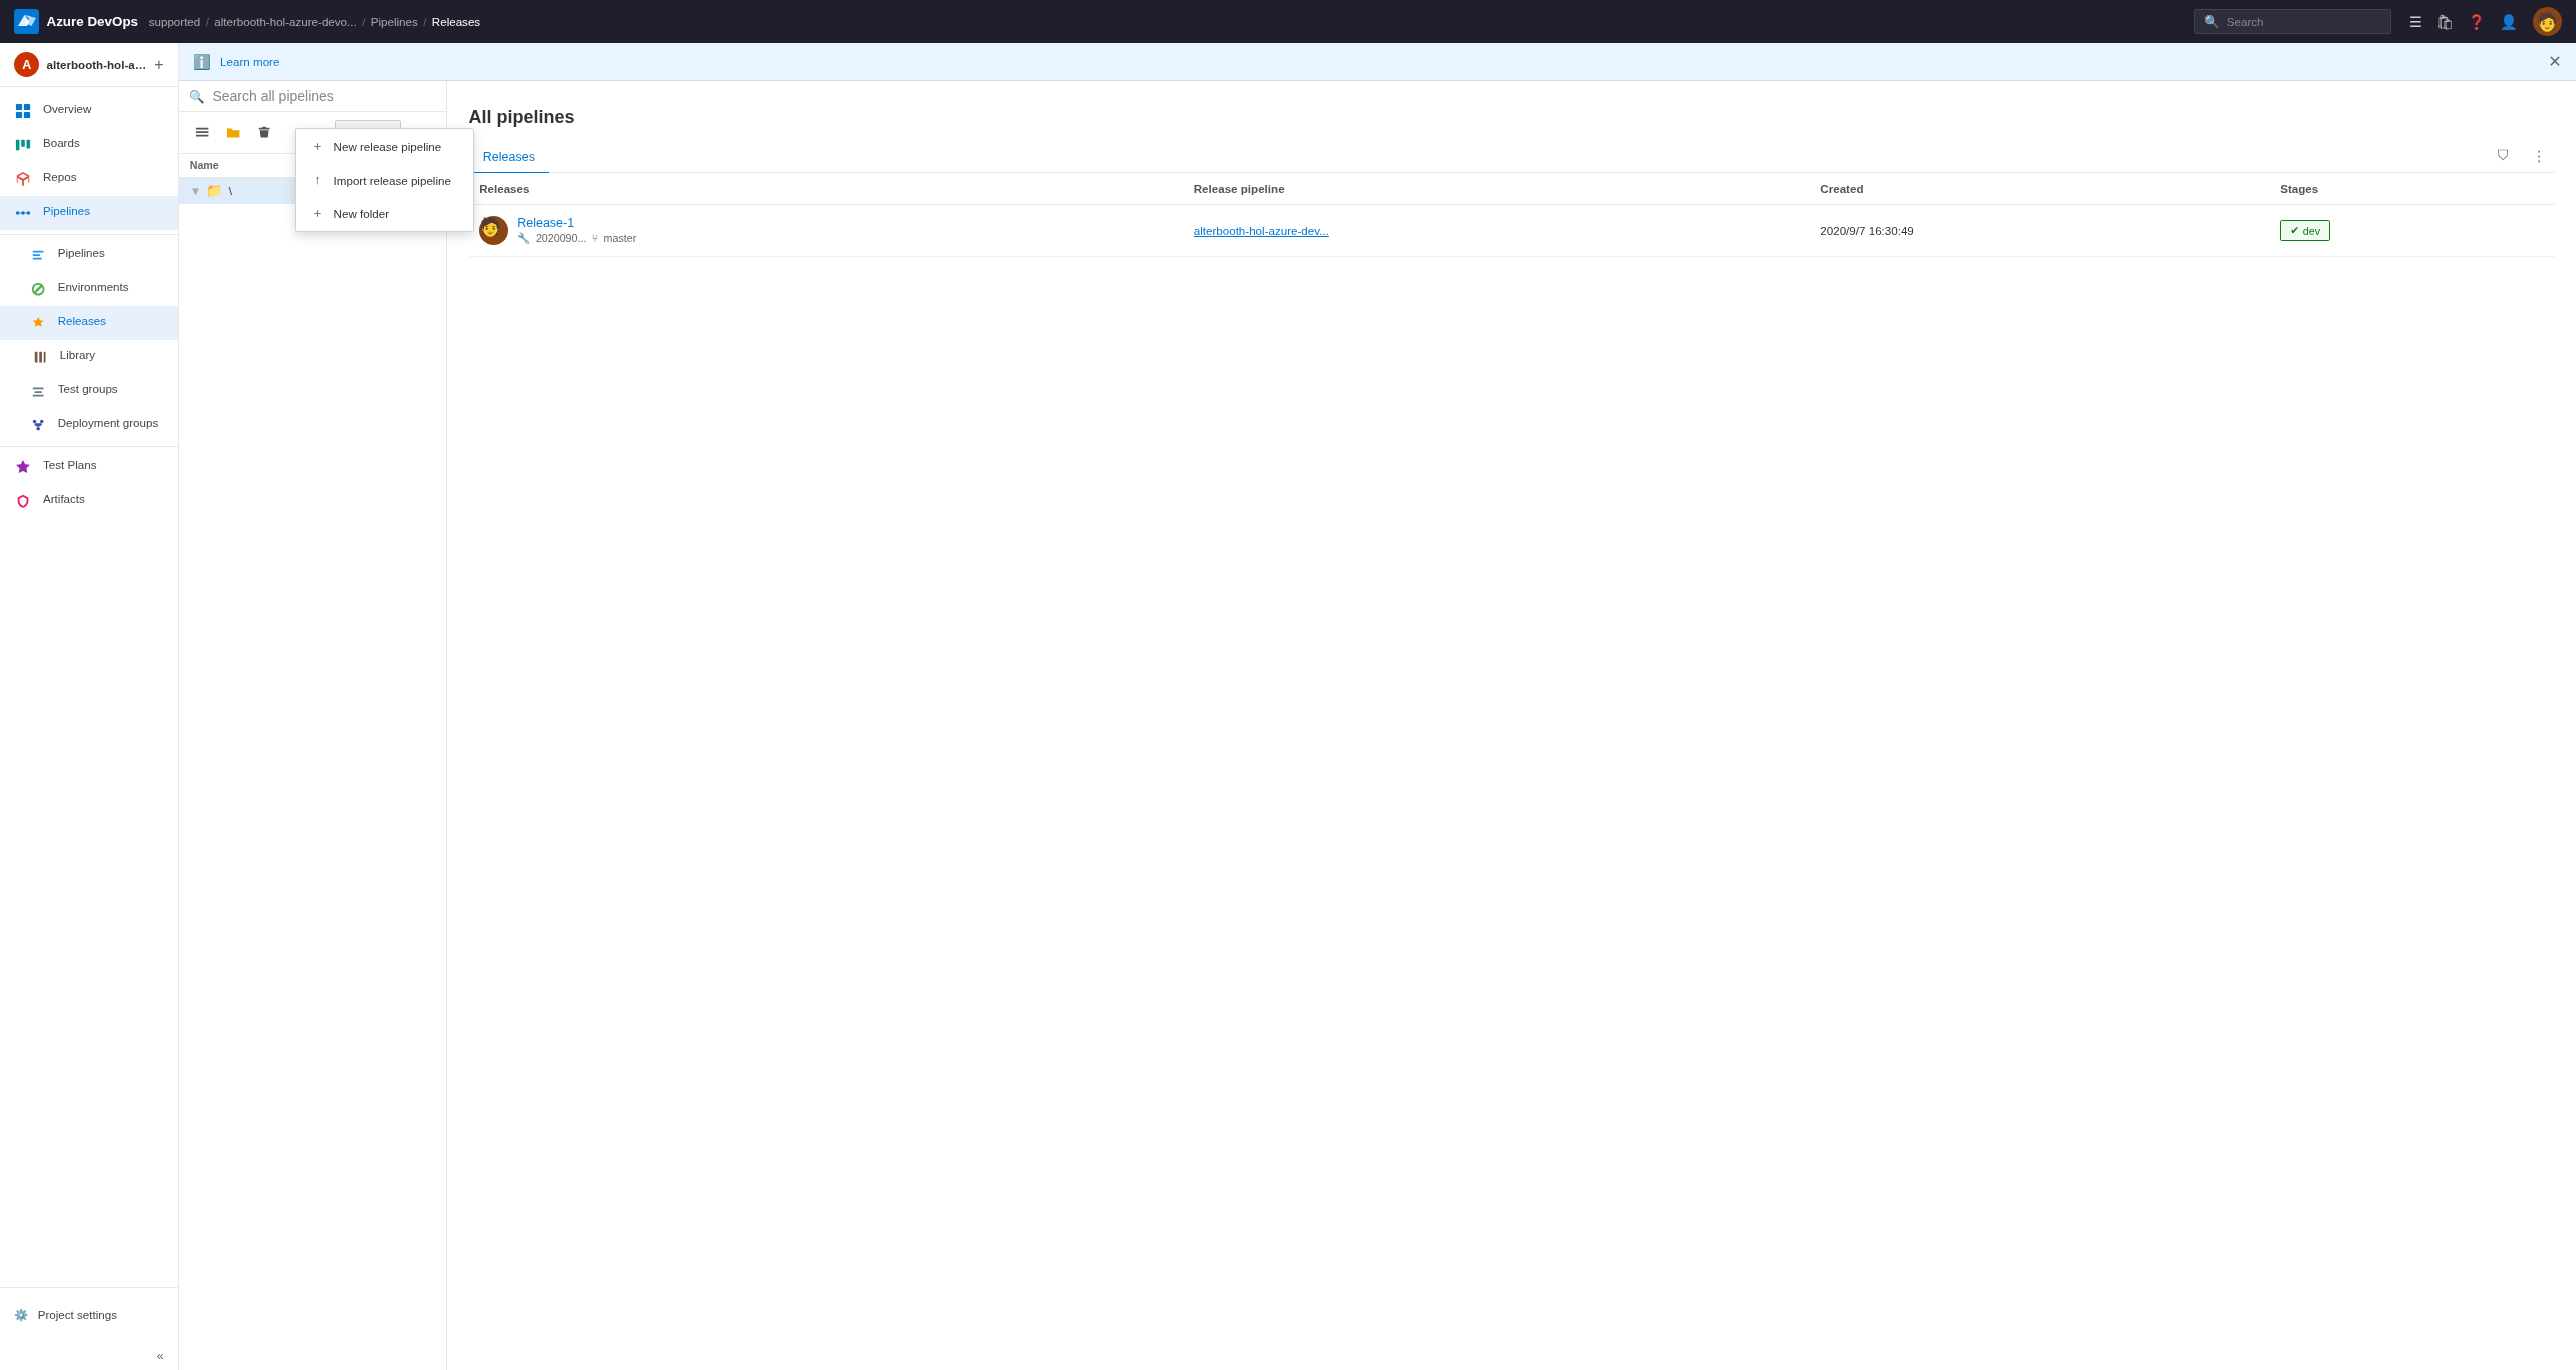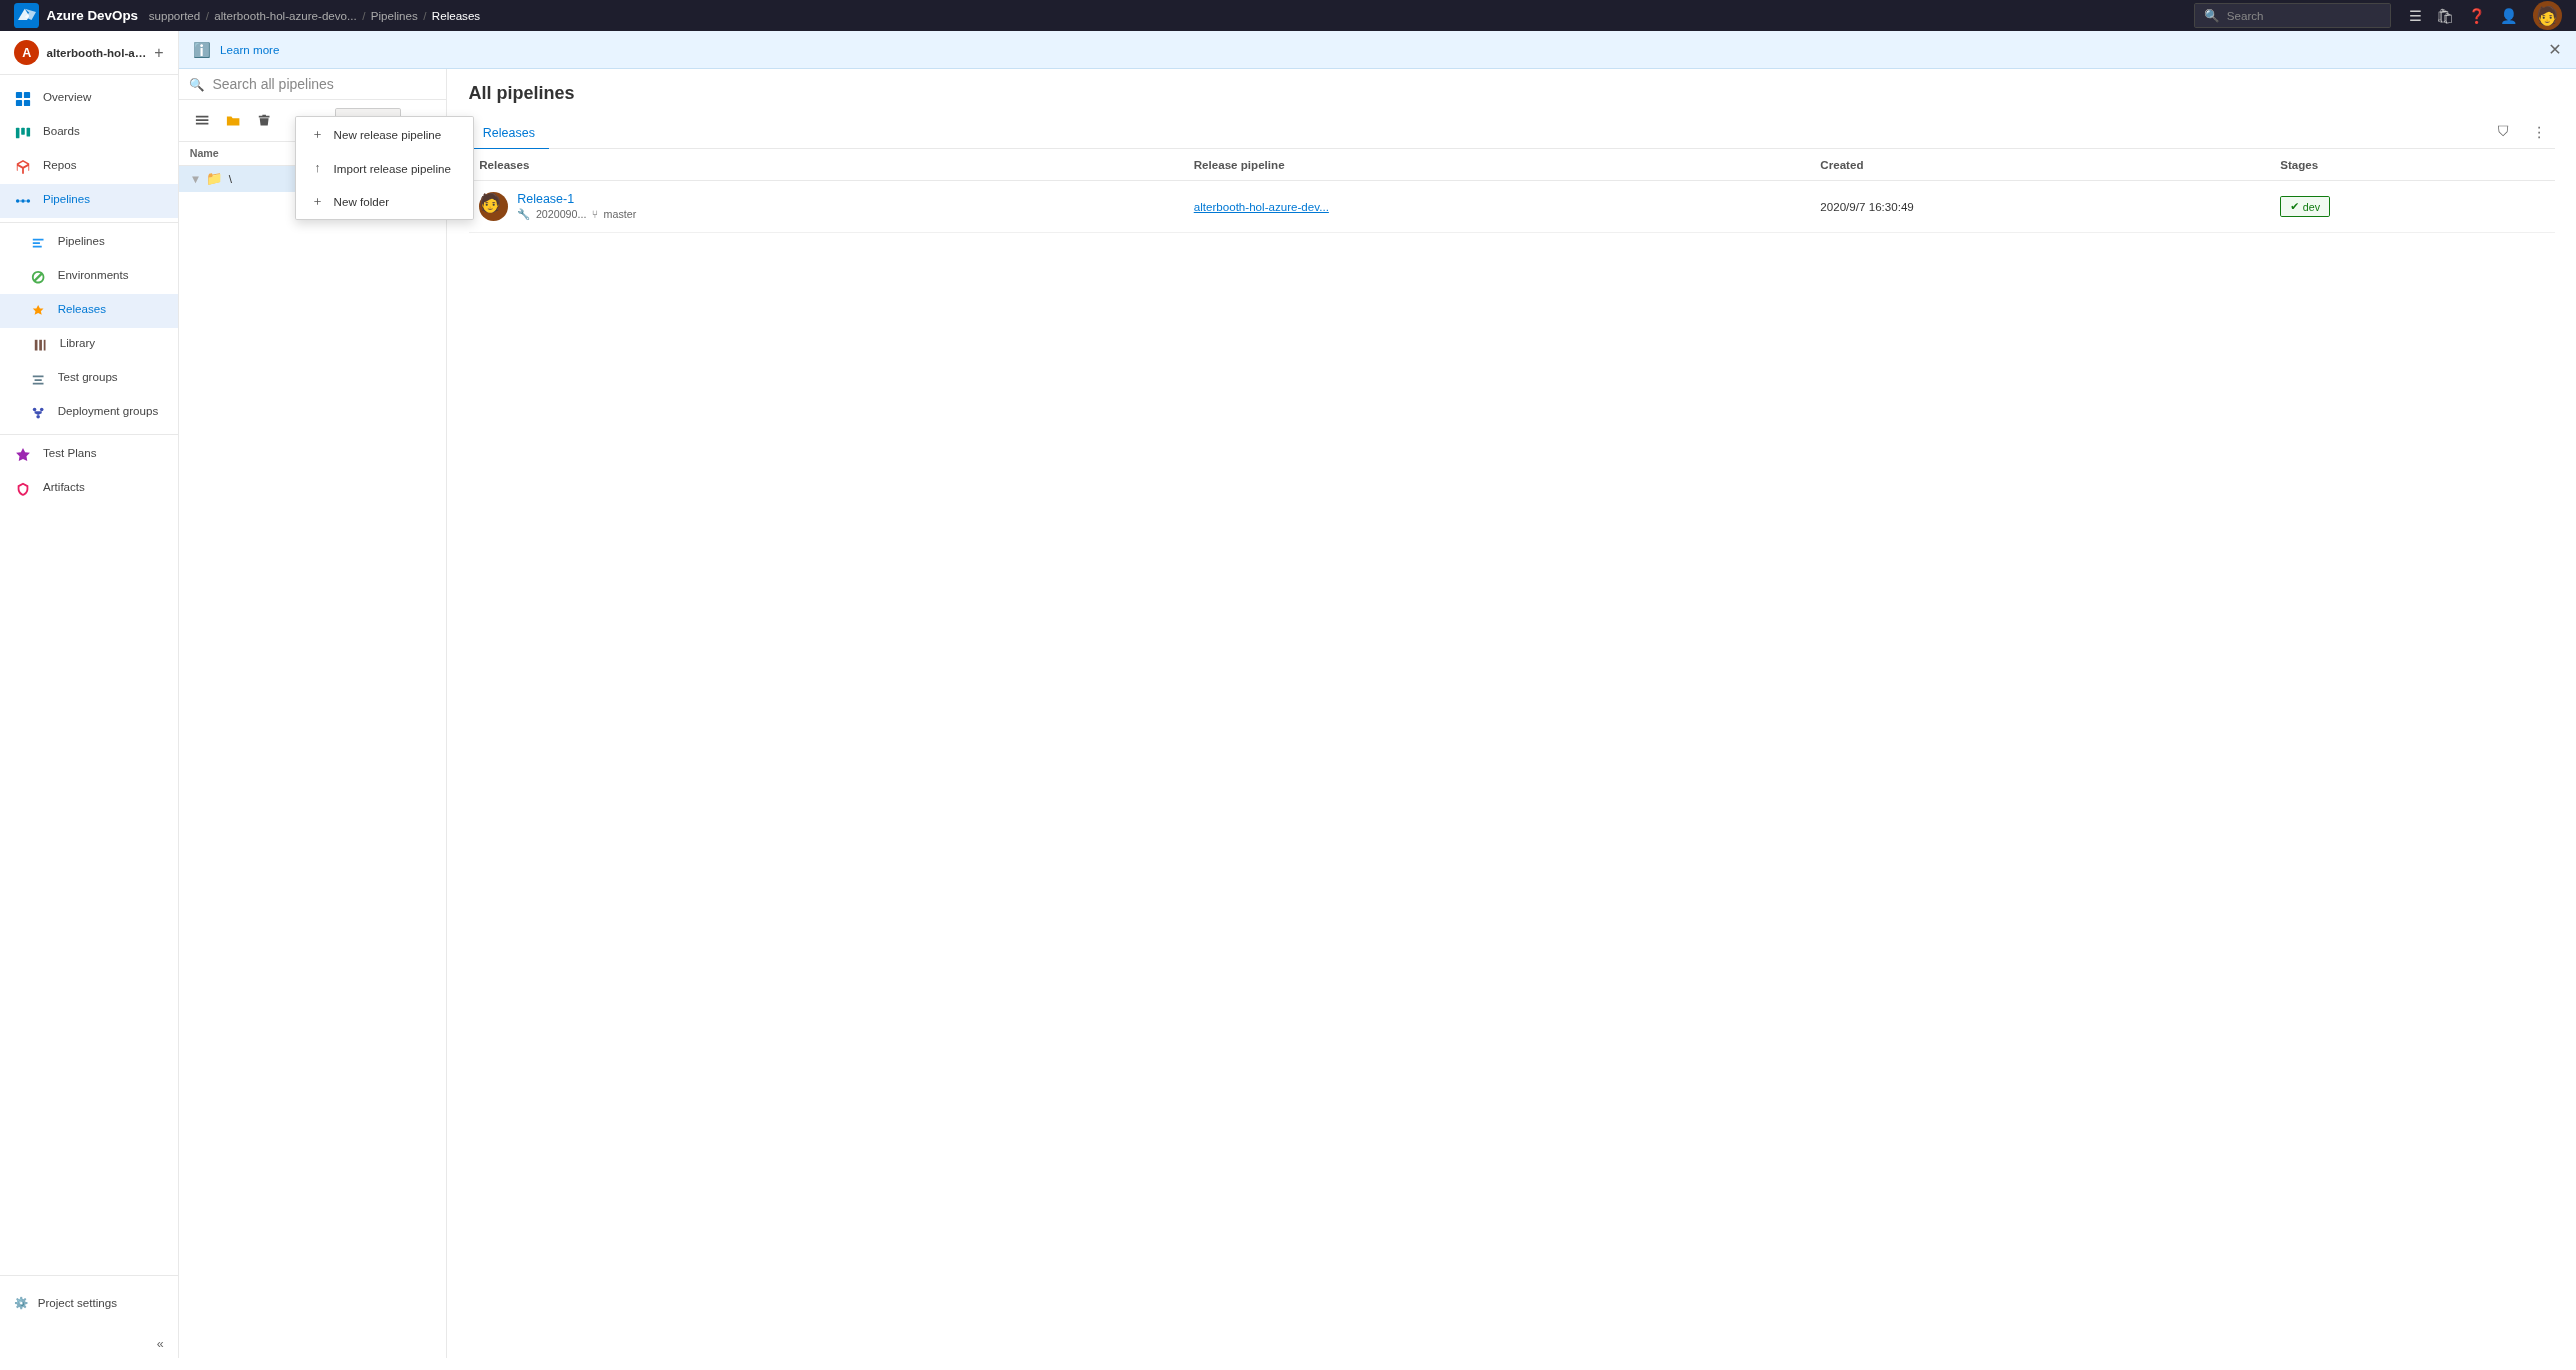--- a/index.html
+++ b/index.html
@@ -2,21 +2,21 @@
 <html style="font-size:14.3px"><head>
   <meta charset="utf-8">
   <style>
     * { box-sizing: border-box; margin: 0; padding: 0; }
     body { font-family: -apple-system, BlinkMacSystemFont, 'Segoe UI', sans-serif; font-size: 12.5px; background: #fff; overflow: hidden; }
 
     
     .topnav {
       display: flex;
       align-items: center;
-      height: 31px;
+      height: 43px;
       background: #1e1e2d;
       padding: 0 14.3px;
       gap: 10.7px;
       position: relative;
       z-index: 100;
     }
     .topnav-brand {
       display: flex; align-items: center; gap: 7.2px; color: #fff; font-weight: 600; font-size: 13.4px; white-space: nowrap;
     }
     .topnav-brand-icon {
@@ -115,21 +115,21 @@
     
     .dropdown-menu {
       position: absolute; top: 47px; left: 116px; background: #fff; border: 0.9px solid #d0d0d0; box-shadow: 0 3.6px 10.7px rgba(0,0,0,0.15); border-radius: 1.8px; z-index: 200; min-width: 179px;
     }
     .dropdown-item {
       display: flex; align-items: center; gap: 9px; padding: 9px 14.3px; cursor: pointer; font-size: 11.6px; color: #333;
     }
     .dropdown-item .di-icon { font-size: 12.5px; color: #555; width: 14.3px; text-align: center; }
 
     
-    .right-panel { flex: 1; display: flex; flex-direction: column; overflow: hidden; }
+    .right-panel { flex: 1; display: flex; flex-direction: column; overflow: hidden; margin-top: 12px; }
     .right-header { padding: 14.3px 21.5px 0; }
     .right-title { font-size: 18px; font-weight: 600; color: #333; margin-bottom: 14.3px; }
     .tabs { display: flex; border-bottom: 0.9px solid #e8e8e8; }
     .tab {
       padding: 7.2px 14.3px; font-size: 12.5px; cursor: pointer; color: #666; border-bottom: 1.8px solid transparent; margin-bottom: -0.9px;
     }
     .tab.active { color: #0078d4; border-bottom-color: #0078d4; font-weight: 500; }
     .tab-actions { margin-left: auto; display: flex; align-items: center; gap: 7.2px; padding-bottom: 3.6px; }
     .tab-action-btn { padding: 3.6px 7.2px; cursor: pointer; color: #666; border: 0.9px solid transparent; border-radius: 1.8px; font-size: 14.3px; }
 

